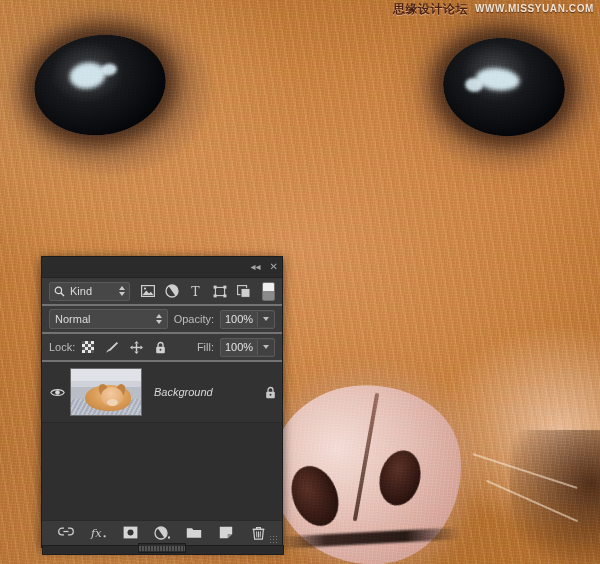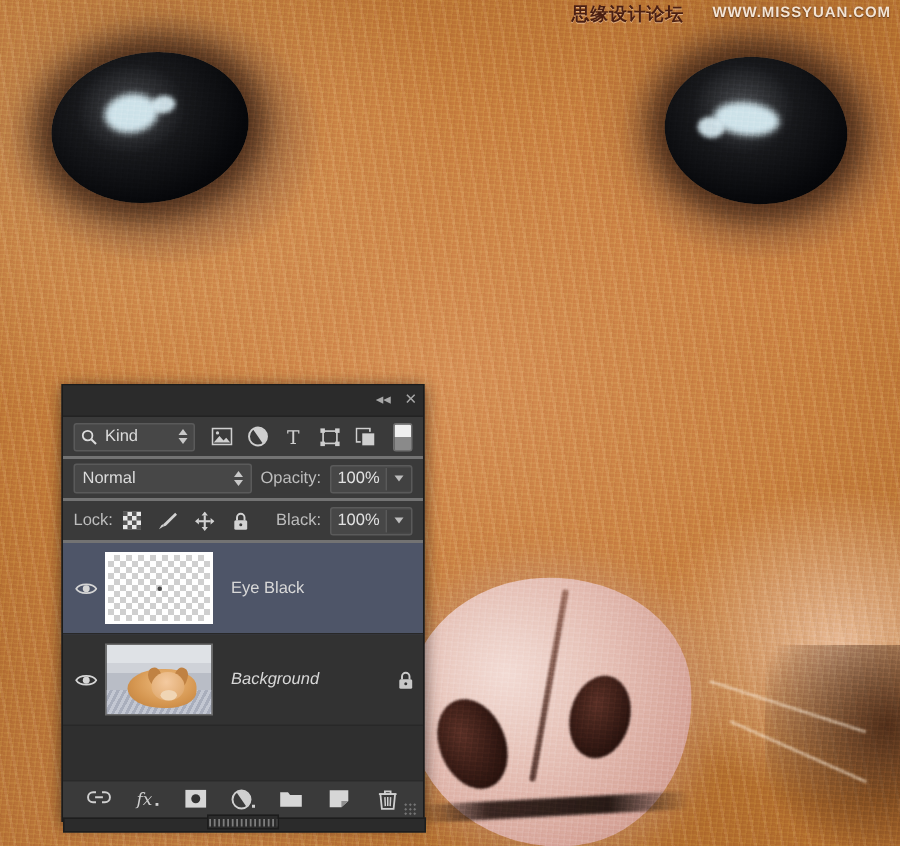--- a/index.html
+++ b/index.html
@@ -62,21 +62,21 @@
   .whisker{position:absolute;height:2px;background:rgba(250,235,215,.55);filter:blur(.6px);border-radius:2px;}
   #dark-fold{position:absolute;right:0;top:430px;width:90px;height:134px;
     background:radial-gradient(ellipse at 90% 40%, rgba(60,30,14,.85), rgba(90,50,22,.25) 65%, rgba(0,0,0,0) 80%);}
 
   
   #watermark{position:absolute;right:6px;top:3px;display:flex;align-items:center;gap:7px;
     font-size:12px;letter-spacing:.5px;line-height:1;}
   #watermark .cn{color:#4a1f12;font-weight:bold;font-family:Liberation Sans, sans-serif;
      text-shadow:0 1px 0 rgba(255,220,190,.55);}
   #watermark .url{color:#f3e4d4;font-weight:bold;font-size:10px;letter-spacing:.6px;
-     text-shadow:0 1px 1px rgba(60,25,10,.8);margin-left:12px;}
+     text-shadow:0 1px 1px rgba(60,25,10,.8);}
 
   
   #layers-panel{position:absolute;left:41px;top:256px;width:240px;height:290px;
     background:#2f2f2f;border:1px solid #1b1b1b;
     box-shadow:0 2px 10px rgba(0,0,0,.6);
     font-size:11px;color:#c8c8c8;user-select:none;}
 
   .panel-titlebar{height:20px;background:#2b2b2b;border-bottom:1px solid #232323;
     display:flex;align-items:center;justify-content:flex-end;padding-right:4px;gap:9px;}
   .tb-btn{color:#a8a8a8;font-size:10px;line-height:1;cursor:pointer;}
@@ -306,46 +306,31 @@
           </svg>
       </span>
       <span class="lk">
         <svg width="11" height="13" viewBox="0 0 11 13">
             <path d="M3 6 V4 a2.5 2.5 0 0 1 5 0 V6" fill="none" stroke="#d2d2d2" stroke-width="1.3"></path>
             <rect x="1.2" y="5.8" width="8.6" height="6.4" rx="1" fill="#d2d2d2"></rect>
             <circle cx="5.5" cy="8.8" r="1" fill="#3a3a3a"></circle>
           </svg>
       </span>
     </div>
-    <span class="field-label" style="margin-left:auto;">Black:</span>
+    <span class="field-label" style="margin-left:auto;">Fill:</span>
     <div class="num-field">
       <span class="val">100%</span>
       <span class="num-caret">
           <i></i>
         </span>
     </div>
   </div>
 
   <div class="layer-list">
 
-    <div class="layer-row selected">
-      <span class="vis">
-        <svg width="15" height="11" viewBox="0 0 15 11">
-            <path d="M0.8 5.5 C3 1.6 12 1.6 14.2 5.5 C12 9.4 3 9.4 0.8 5.5 Z" fill="none" stroke="#d6d6d6" stroke-width="1.1"></path>
-            <circle cx="7.5" cy="5.5" r="2.3" fill="#d6d6d6"></circle>
-          </svg>
-      </span>
-      <span class="thumb-wrap">
-        <span class="thumb checker sel-outline">
-            <span class="dot"></span>
-          </span>
-      </span>
-      <span class="layer-name">Eye Black</span>
-      <span class="lock-badge"></span>
-    </div>
 
     <div class="layer-row">
       <span class="vis">
         <svg width="15" height="11" viewBox="0 0 15 11">
             <path d="M0.8 5.5 C3 1.6 12 1.6 14.2 5.5 C12 9.4 3 9.4 0.8 5.5 Z" fill="none" stroke="#d6d6d6" stroke-width="1.1"></path>
             <circle cx="7.5" cy="5.5" r="2.3" fill="#d6d6d6"></circle>
           </svg>
       </span>
       <span class="thumb-wrap">
         <span class="thumb">

